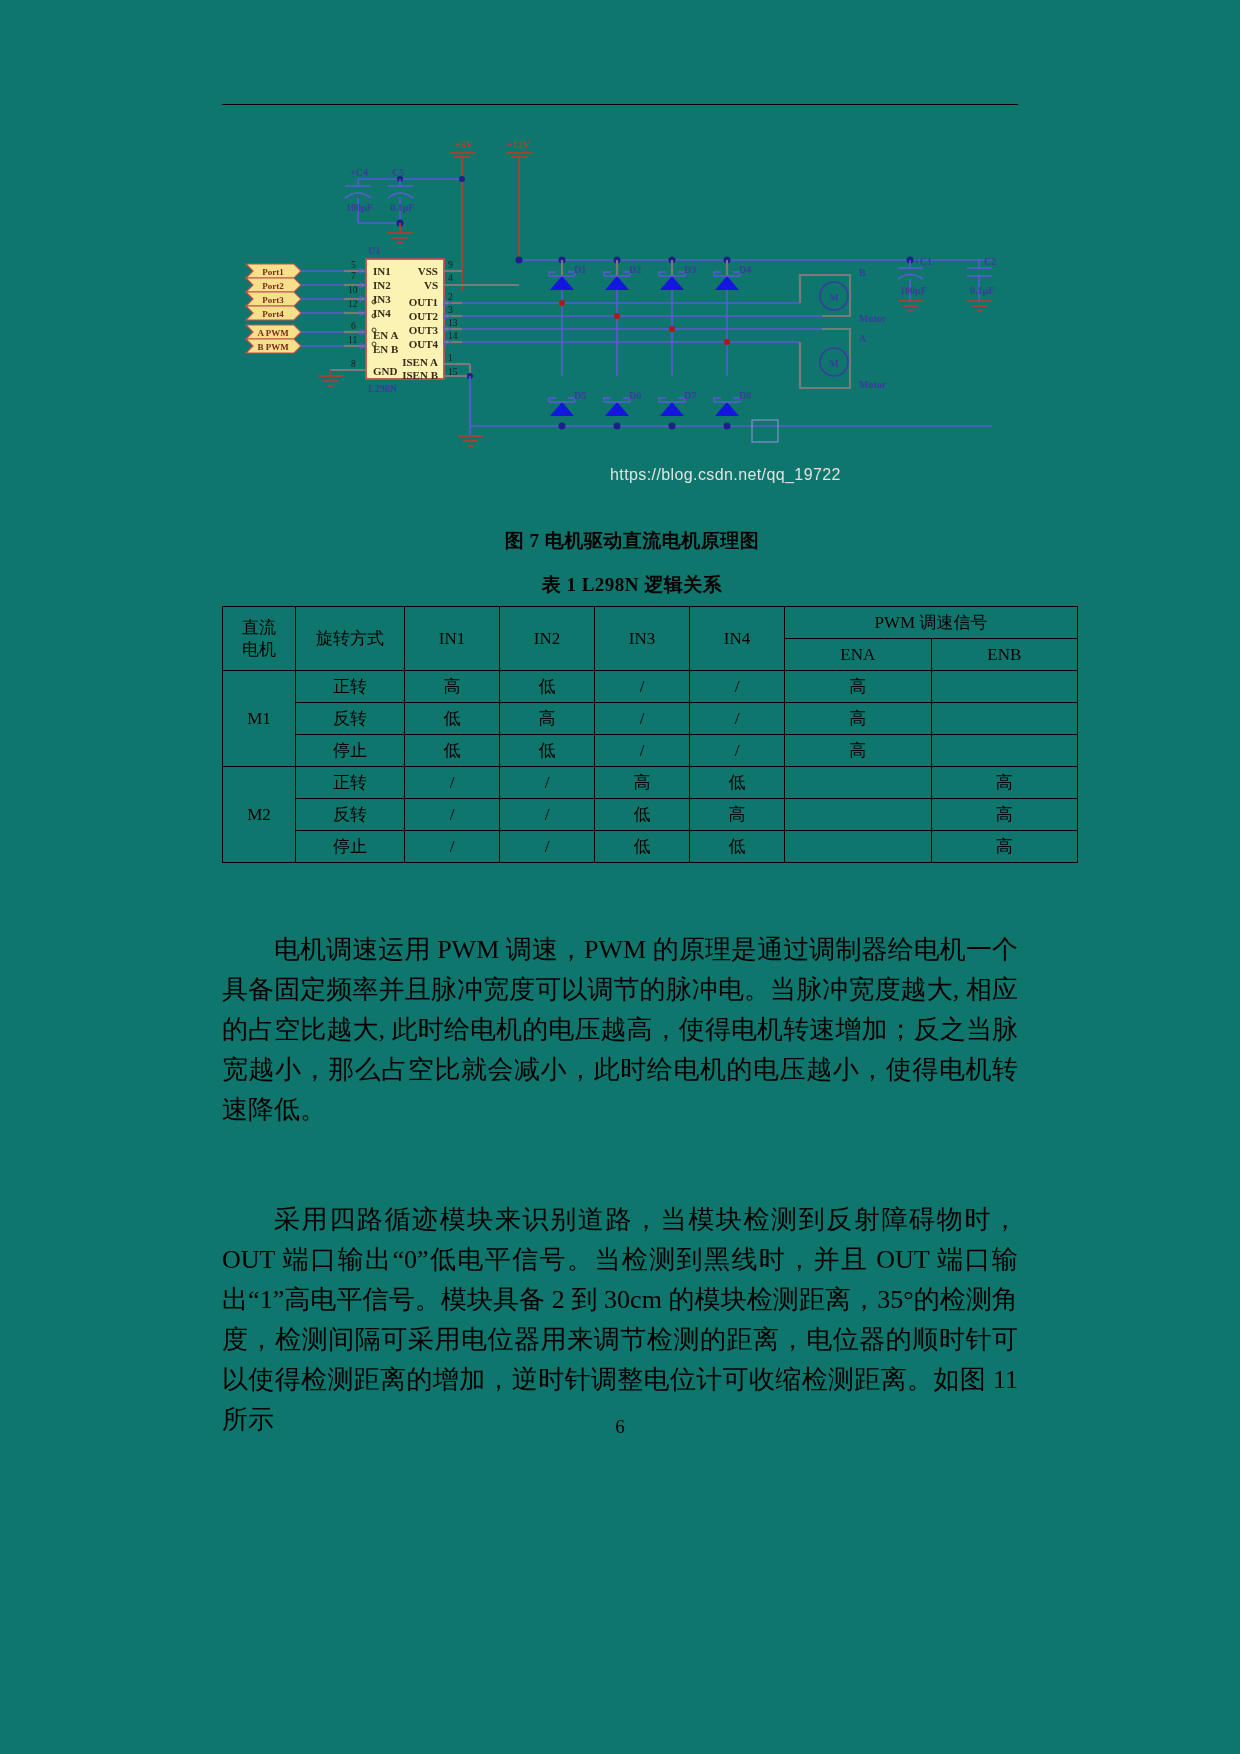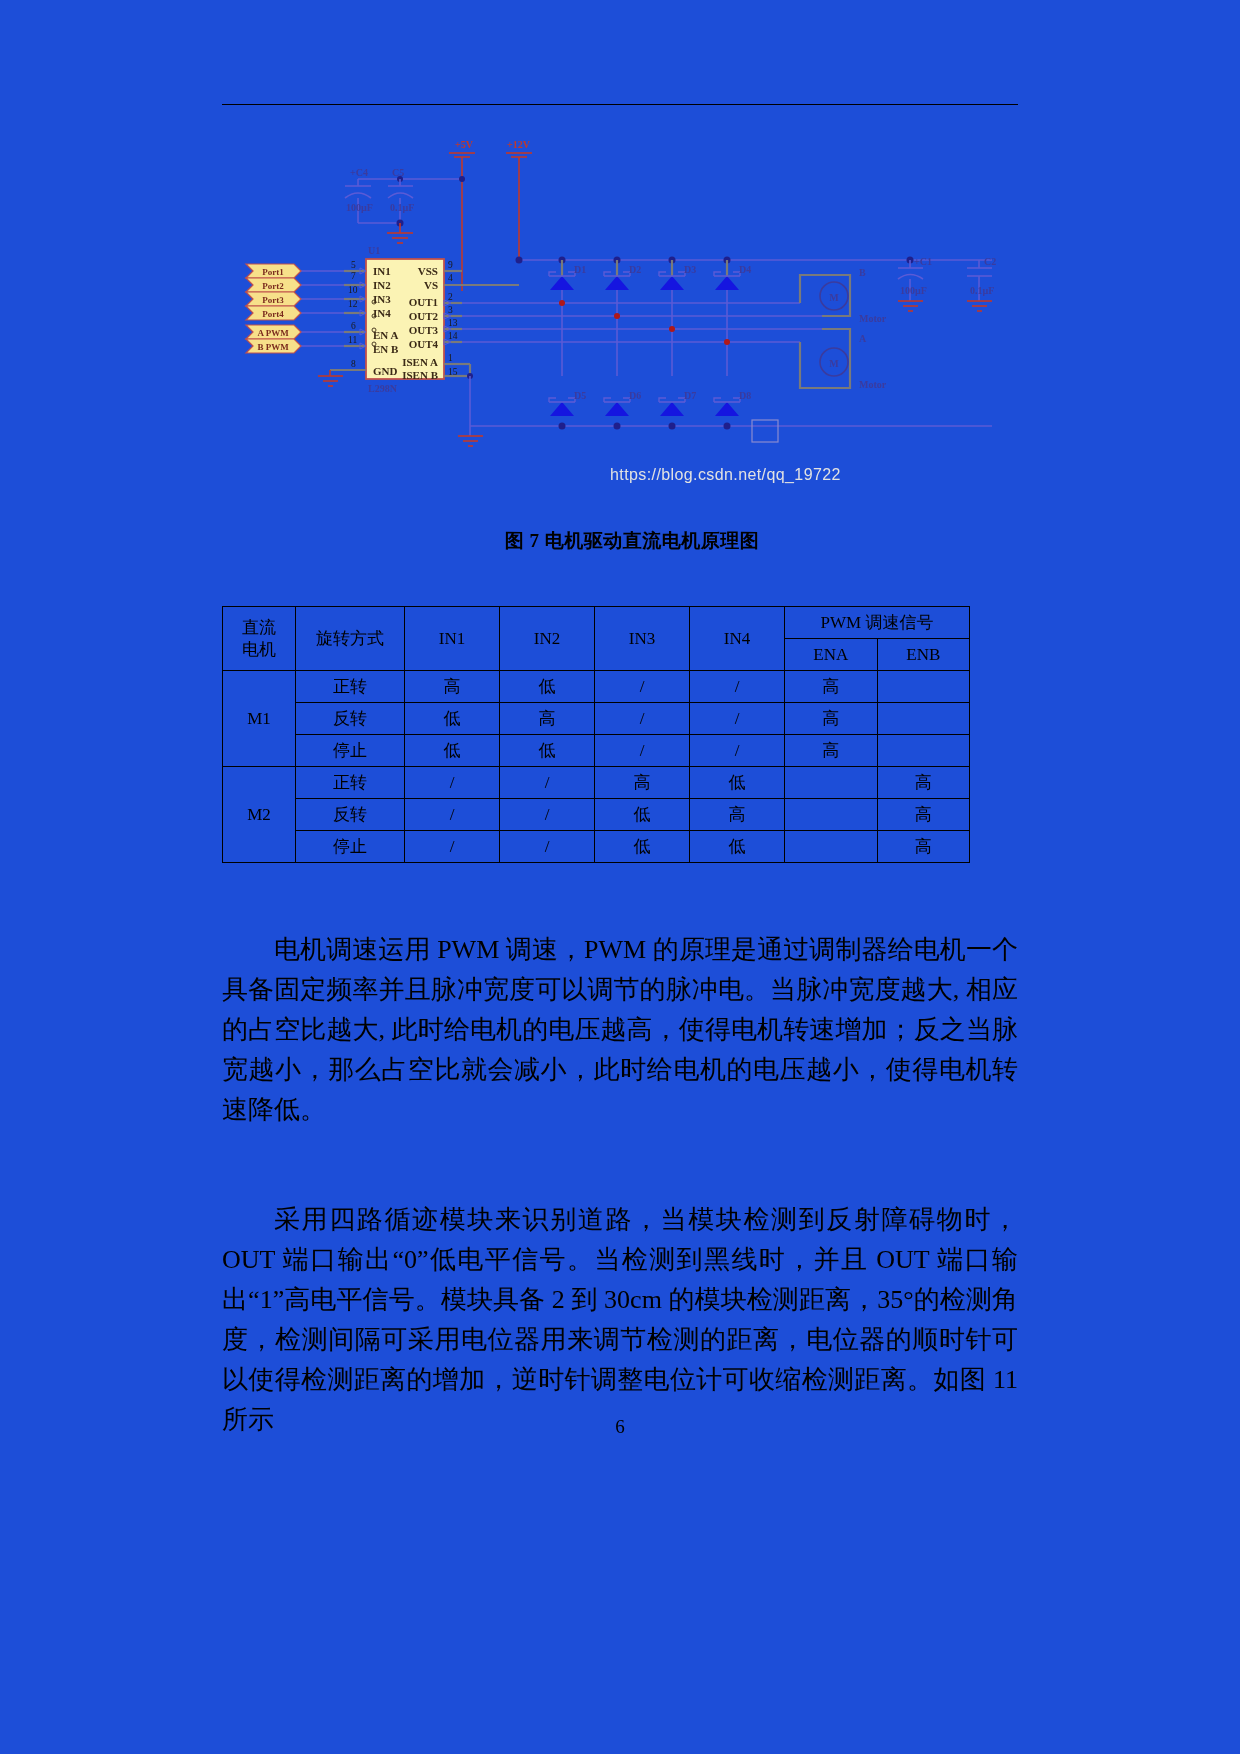--- a/index.html
+++ b/index.html
@@ -13,21 +13,21 @@
     position: relative;
     font-family: "Liberation Serif", "DejaVu Serif", serif;
     color: #000000;
     overflow: hidden;
   }
   .page {
     position: absolute;
     left: 0; top: 0;
     width: 1240px;
     height: 1754px;
-    background: #1d4ed8;
+    background: #0f766e;
   }
   
   .header-rule {
     position: absolute;
     left: 222px;
     top: 104px;
     width: 796px;
     height: 0;
     border-top: 1.6px solid #000;
   }
@@ -54,21 +54,21 @@
     color:#000;
   }
   .caption-fig { top: 528px; }
   .caption-tab { top: 572px; font-weight:700; }
 
   
   .logic-table {
     position: absolute;
     left: 222px;
     top: 606px;
-    width: 748px;
+    width: 856px;
     border-collapse: collapse;
     table-layout: fixed;
     font-family: "Liberation Serif", "DejaVu Serif", serif;
     font-size: 17px;
     color:#000;
   }
   .logic-table td, .logic-table th {
     border: 1.4px solid #000;
     text-align: center;
     vertical-align: middle;
@@ -444,20 +444,21 @@
         <line class="pw" x1="755" y1="185" x2="760" y2="185"></line>
       </g>
 
       <rect x="530" y="294" width="26" height="22" fill="none" stroke="#8a8ad0" stroke-width="1.2"></rect>
     </svg>
   </div>
 
   <div class="wm">https://blog.csdn.net/qq_19722</div>
 
   <div class="caption caption-fig">图 7 电机驱动直流电机原理图</div>
+  <div class="caption caption-tab">表 1 L298N 逻辑关系</div>
 
   <table class="logic-table">
     <thead>
       <tr>
         <td class="c-motor hdr-double" rowspan="2">
           <div>直流</div>
           <div>电机</div>
         </td>
         <td class="c-dir" rowspan="2">旋转方式</td>
         <td class="c-in" rowspan="2">IN1</td>

